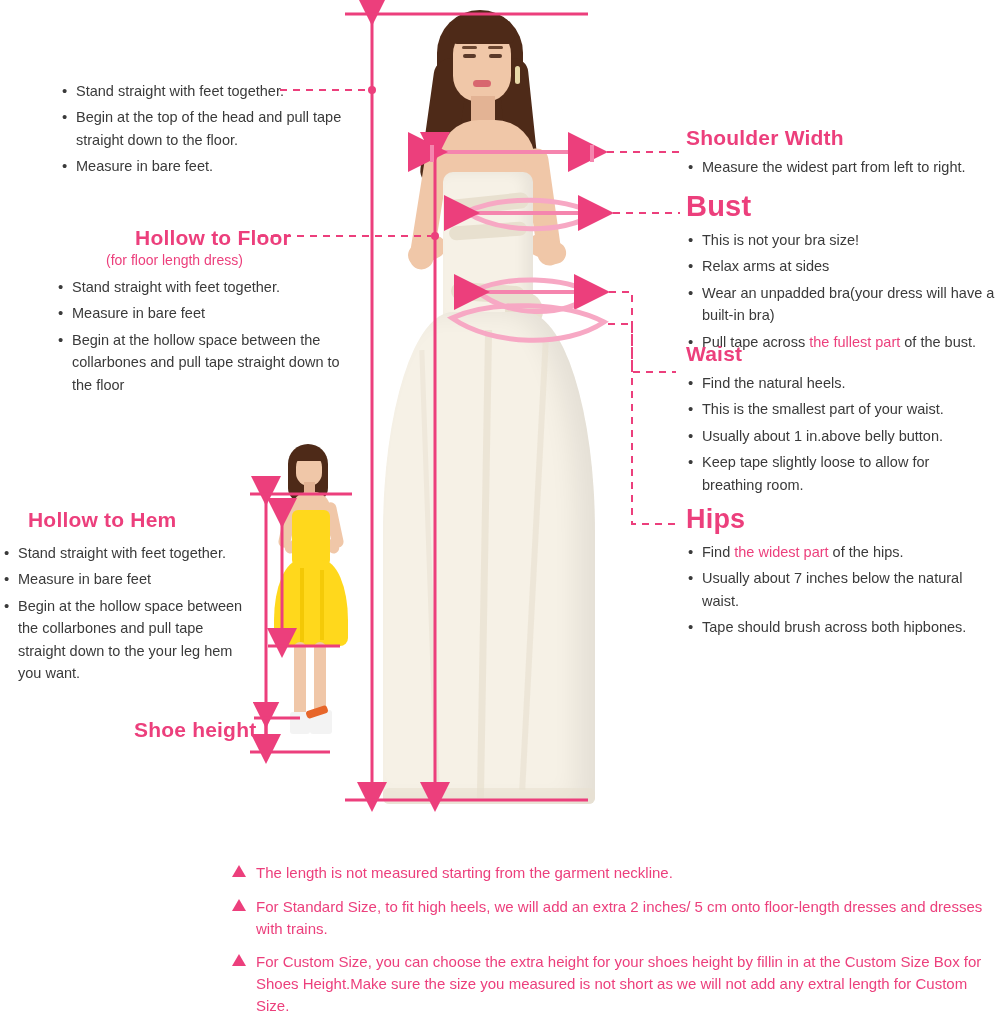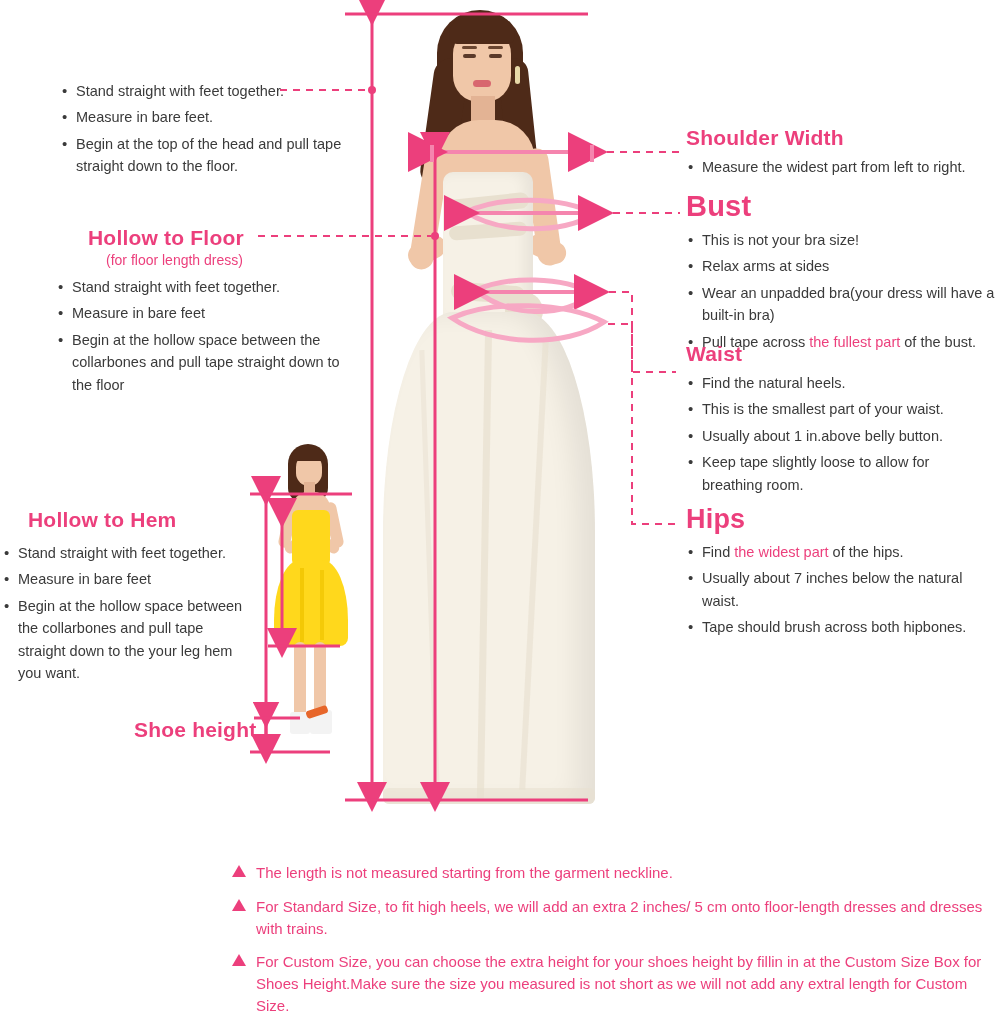--- a/index.html
+++ b/index.html
@@ -208,27 +208,27 @@
     <line x1="282" y1="516" x2="282" y2="646" stroke="#ec3f7c" stroke-width="3" marker-start="url(#ah)" marker-end="url(#ah)"></line>
     <line x1="268" y1="646" x2="340" y2="646" stroke="#ec3f7c" stroke-width="3"></line>
 
     <line x1="266" y1="718" x2="266" y2="752" stroke="#ec3f7c" stroke-width="3" marker-start="url(#ahs)" marker-end="url(#ahs)"></line>
     <line x1="254" y1="718" x2="300" y2="718" stroke="#ec3f7c" stroke-width="3"></line>
   </svg>
 
   <div class="block" style="left:60px;top:72px;width:300px;">
     <ul class="bullets" style="margin-top:8px;">
       <li>Stand straight with feet together.</li>
+      <li>Begin at the top of the head and pull tape straight down to the floor.</li>
       <li>Measure in bare feet.</li>
-      <li>Begin at the top of the head and pull tape straight down to the floor.</li>
     </ul>
   </div>
 
   <div class="block" style="left:48px;top:226px;width:300px;">
-    <div class="heading" style="font-size:21px;margin-left:40px;">Hollow to Floor</div>
+    <div class="heading" style="font-size:21px;margin-left:30px;text-align:center;">Hollow to Floor</div>
     <div class="subheading" style="font-size:14px;margin-left:58px;margin-top:2px;">(for floor length dress)</div>
     <ul class="bullets" style="margin-top:8px;margin-left:8px;">
       <li>Stand straight with feet together.</li>
       <li>Measure in bare feet</li>
       <li>Begin at the hollow space between the collarbones and pull tape straight down to the floor</li>
     </ul>
   </div>
 
   <div class="block" style="left:2px;top:508px;width:250px;">
     <div class="heading" style="font-size:21px;margin-left:26px;">Hollow to Hem</div>

